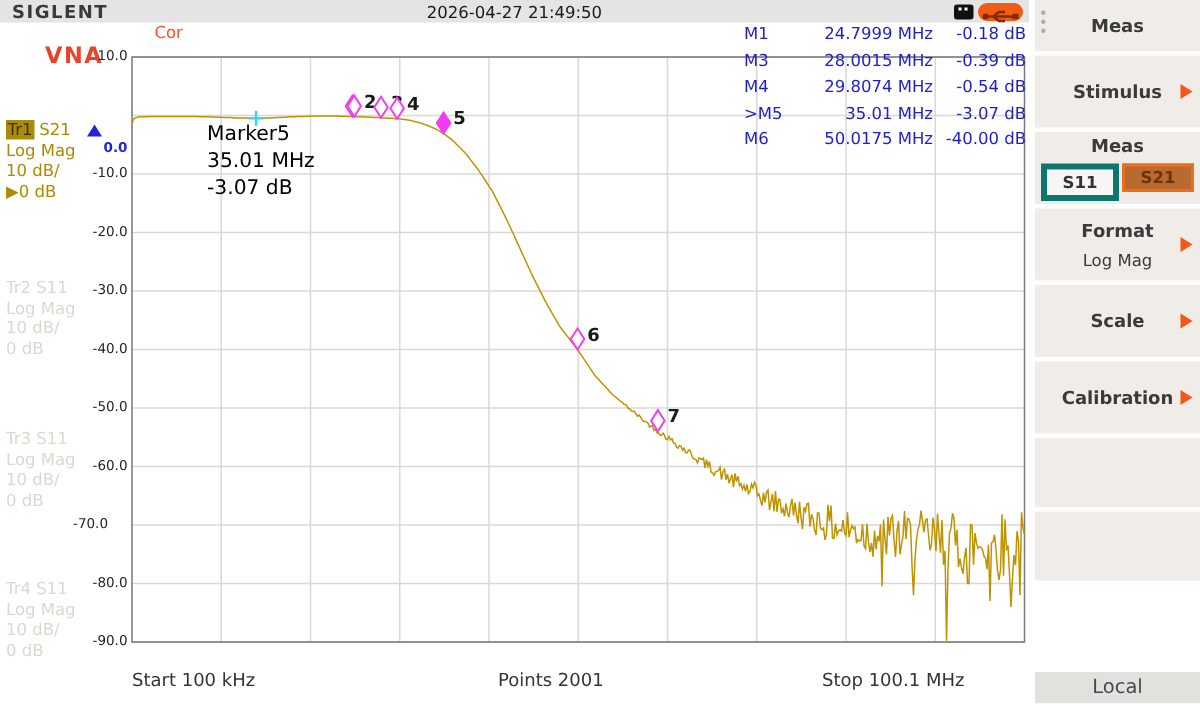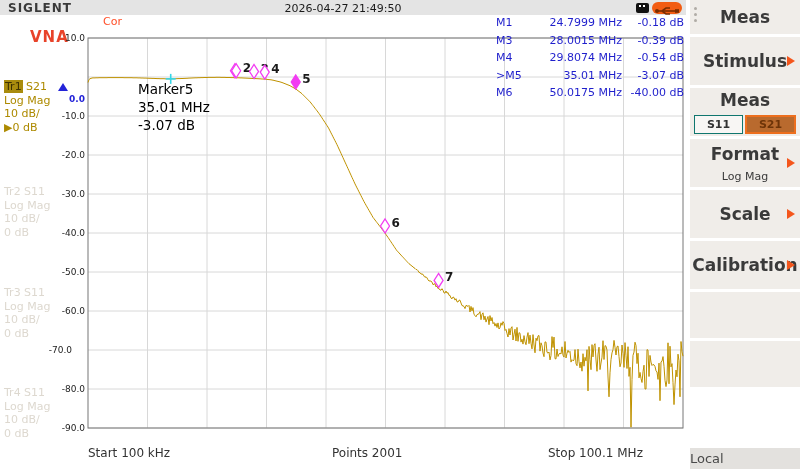--- a/index.html
+++ b/index.html
@@ -33,29 +33,29 @@
   .mfreq{flex:1;text-align:right;}
   .mval{width:62px;text-align:right;}
 
   
   .xlab{top:446px;font-size:12px;color:#333;}
 
   
   #sidebar{left:690px;top:0;width:110px;height:469px;background:#fff;}
   .sec{position:relative;background:#f0ede9;width:110px;display:flex;flex-direction:column;align-items:center;justify-content:center;}
   .sec{margin-bottom:3px;}
-  .sec-label{font-size:17px;font-weight:bold;color:#3a3a3a;text-align:center;}
+  .sec-label{font-size:12px;font-weight:bold;color:#3a3a3a;text-align:center;}
   .sec-sub{font-size:11px;color:#3a3a3a;margin-top:6px;}
   .arrow{position:absolute;right:5px;top:50%;margin-top:-5px;width:0;height:0;border-left:8px solid #f4561c;border-top:5px solid transparent;border-bottom:5px solid transparent;}
   .dots{position:absolute;left:4px;top:7px;display:flex;flex-direction:column;gap:3px;}
   .dots i{width:3px;height:3px;border-radius:50%;background:#b0aca6;display:block;}
   .togglerow{display:flex;width:104px;margin-top:5px;}
-  .tbtn{flex:1;height:17px;line-height:17px;text-align:center;font-size:11px;font-weight:bold;margin:0 1px;border:1px solid #0f766e;background:#f8f6f4;color:#333;}
+  .tbtn{flex:1;height:17px;line-height:17px;text-align:center;font-size:11px;font-weight:bold;margin:0 1px;border:4px solid #0f766e;background:#f8f6f4;color:#333;}
   .tbtn.sel{background:#b96a2e;border:2px solid #ed6f1e;color:#6e3408;height:15px;line-height:15px;}
-  #local{position:absolute;left:690px;top:448px;width:110px;height:21px;background:#e3e1de;font-size:13px;color:#4a4a4a;line-height:21px;}
+  #local{position:absolute;left:690px;top:448px;width:110px;height:21px;background:#e3e1de;text-align:center;font-size:13px;color:#4a4a4a;line-height:21px;}
 </style>
 </head>
 <body>
 
 <div class="abs" id="topbar"></div>
 <div class="abs" id="logo">SIGLENT</div>
 <div class="abs" id="datetime">2026-04-27 21:49:50</div>
 <div class="abs" id="usbstick"></div>
 <div class="abs" id="usbicon">
   <svg width="30" height="12">

